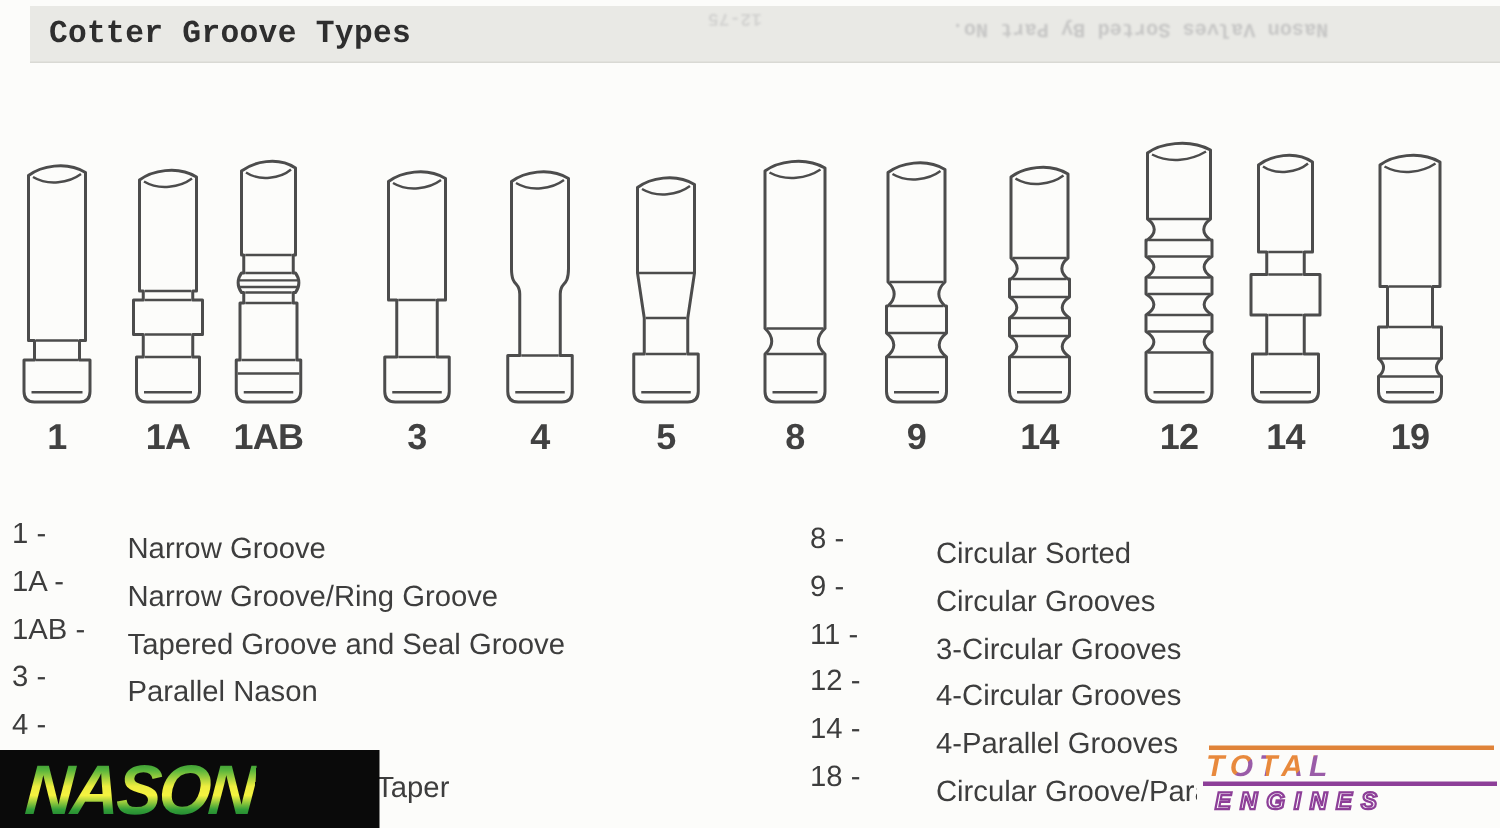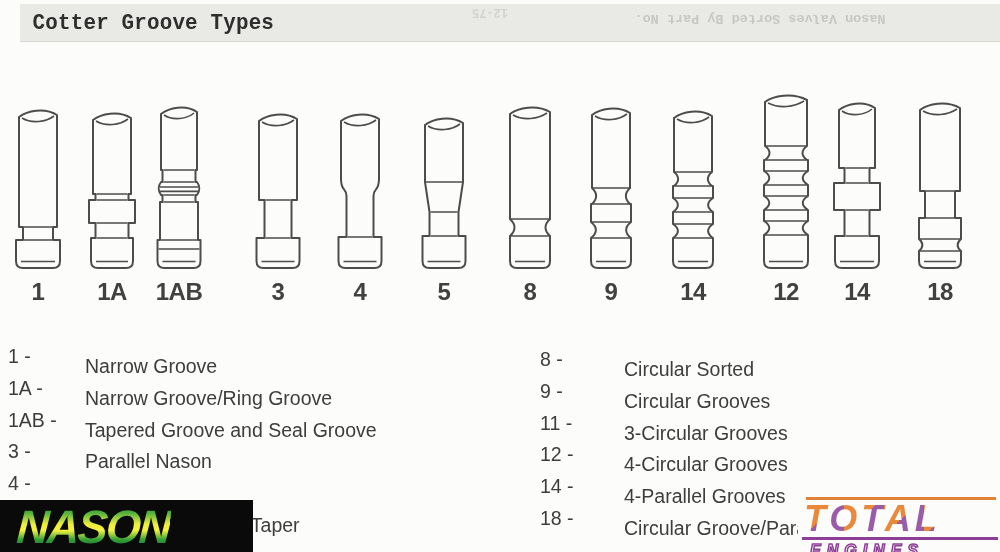--- a/index.html
+++ b/index.html
@@ -57,21 +57,21 @@
     -webkit-background-clip:text; background-clip:text; color:transparent;
   }
 
   
   .total{
     position:absolute; left:798px; top:494px; width:202px; height:58px;
     background:#fcfcfa; z-index:5; overflow:hidden;
   }
   .total-rule{ height:3px; background:#e08338; margin:3px 4px 0 8px; }
   .total-word{
-    font-size:36px; font-weight:bold; font-style:italic; line-height:1;
+    font-size:20px; font-weight:bold; font-style:italic; line-height:1;
     letter-spacing:4px; margin:1px 0 0 6px; white-space:nowrap;
     background:linear-gradient(135deg,#e8893c 0 50%,#9a5ca8 50% 100%);
     background-size:40px 30px; background-repeat:repeat;
     -webkit-background-clip:text; background-clip:text; color:transparent;
   }
   .total-underline{ height:3px; background:#8d3f98; margin:0 2px 0 4px; }
   .engines{
     font-size:16px; font-weight:bold; font-style:italic; line-height:1.1;
     letter-spacing:6px; margin:2px 0 0 12px; color:#fdfbfd;
     -webkit-text-stroke:1.5px #8d3f98; white-space:nowrap;
@@ -164,21 +164,21 @@
           <path d="M 24,25 L 24,83 L 29.5,83 L 29.5,98 L 19,98 L 19,125 L 29.5,125 L 29.5,151 L 20,151 L 20,176 Q 20,183 27,183 L 57,183 Q 64,183 64,176 L 64,151 L 54.5,151 L 54.5,125 L 65,125 L 65,98 L 54.5,98 L 54.5,83 L 60,83 L 60,23 C 48,15 32,19 24,25 Z" fill="#fcfcfa" stroke="#4c4c4c" stroke-width="2" stroke-linejoin="round"></path>
           <path d="M 27,26 C 36,32 50,30 57,24 M 30.5,83 L 53.5,83 M 30.5,98 L 53.5,98 M 30.5,125 L 53.5,125 M 30.5,151 L 53.5,151 M 25,176.5 L 59,176.5 " fill="none" stroke="#4c4c4c" stroke-width="1.6"></path>
         </svg>
         <figcaption class="valve-label">14</figcaption>
       </figure>
       <figure class="valve-col" style="left: 898px;">
         <svg width="84" height="190" viewBox="0 0 84 190">
           <path d="M 22,25 L 22,106 L 27,106 L 27,133 L 21,133 L 21,154 C 25.5,157.84 25.5,162.16 21,166 L 21,176 Q 21,183 28,183 L 56,183 Q 63,183 63,176 L 63,166 C 58.5,162.16 58.5,157.84 63,154 L 63,133 L 57,133 L 57,106 L 62,106 L 62,23 C 48,15 30,19 22,25 Z" fill="#fcfcfa" stroke="#4c4c4c" stroke-width="2" stroke-linejoin="round"></path>
           <path d="M 25,26 C 36,32 50,30 59,24 M 28,106 L 56,106 M 28,133 L 56,133 M 22,154 L 62,154 M 22,166 L 62,166 M 26,176.5 L 58,176.5 " fill="none" stroke="#4c4c4c" stroke-width="1.6"></path>
         </svg>
-        <figcaption class="valve-label">18</figcaption>
+        <figcaption class="valve-label">19</figcaption>
       </figure>
     </div>
 
   <div class="legend legend-left" id="legend-left">
       <div class="legend-row">
         <span class="legend-num">1 -</span>
         <span class="legend-desc">Narrow Groove</span>
       </div>
       <div class="legend-row">
         <span class="legend-num">1A -</span>

